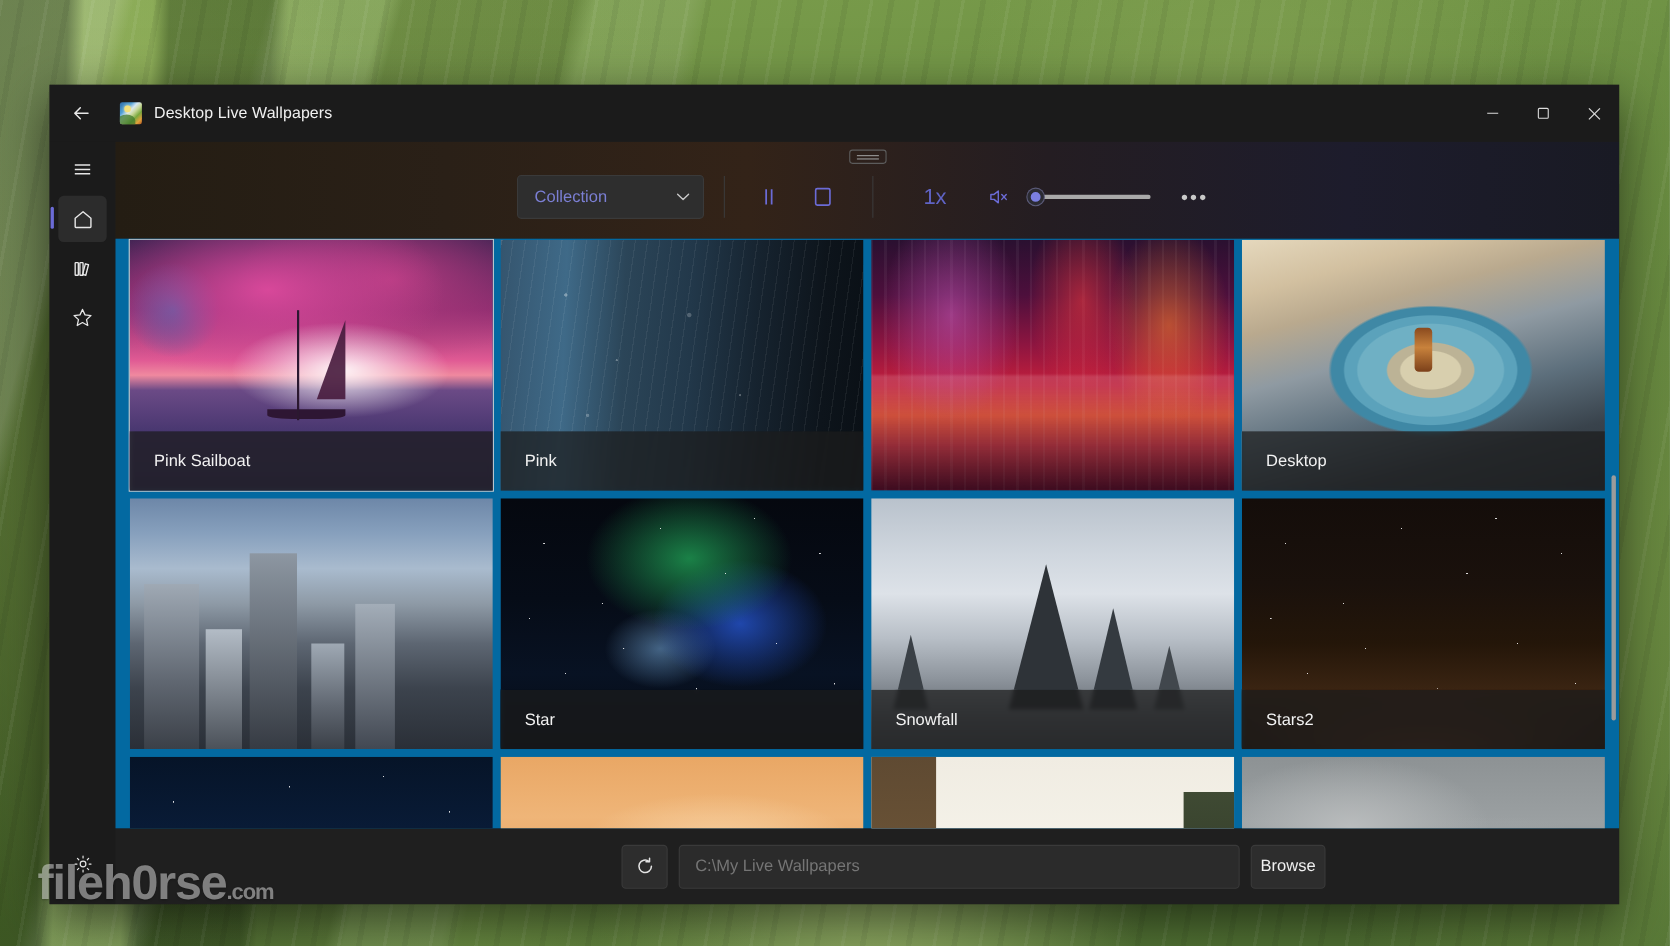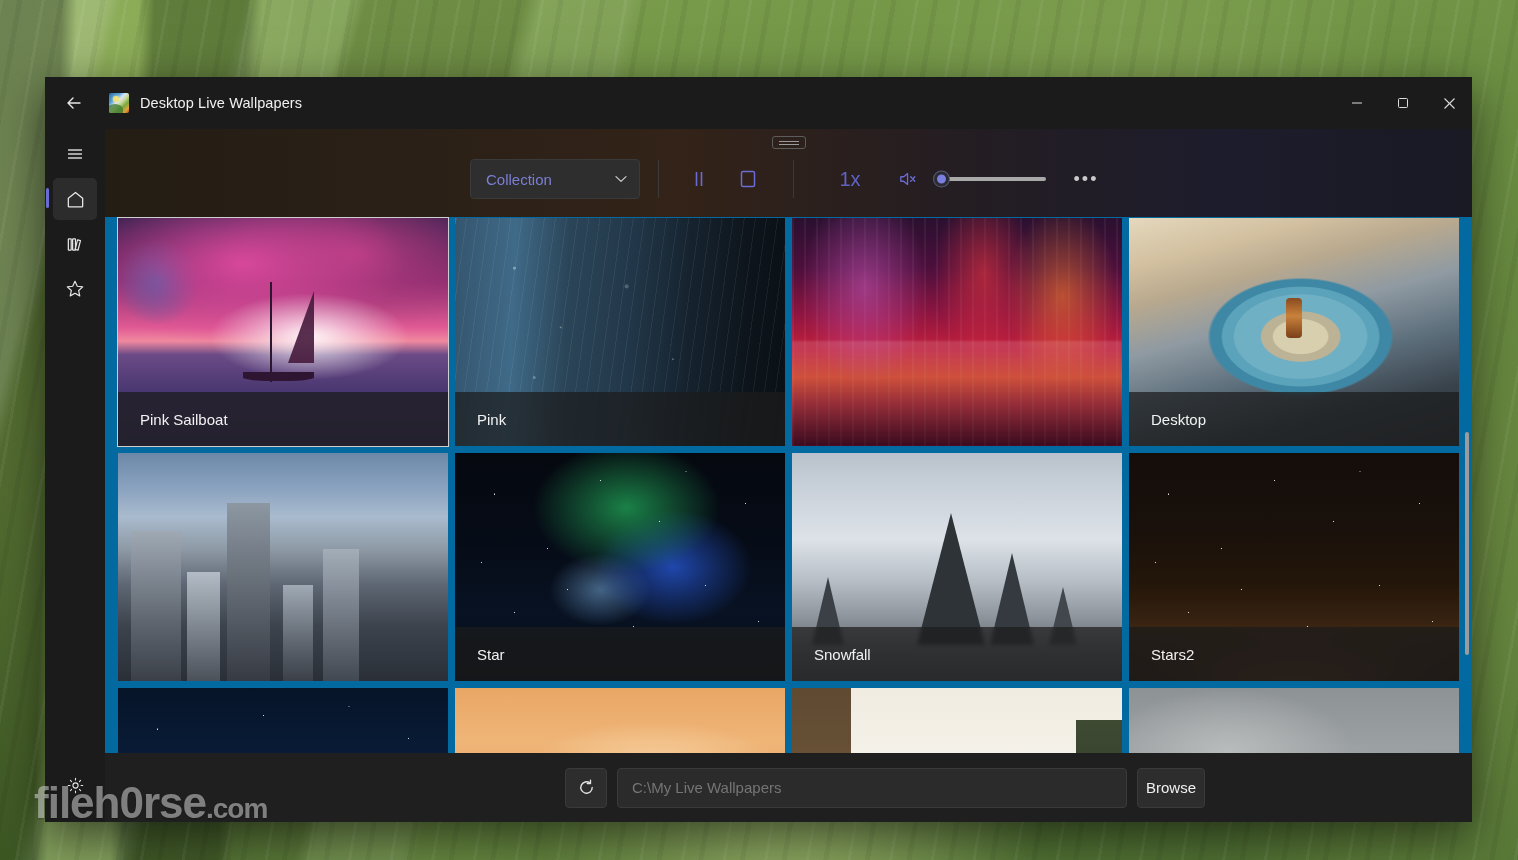--- a/index.html
+++ b/index.html
@@ -45,21 +45,21 @@
     position: absolute;
     left: 34px; bottom: 32px;
     font-size: 44px;
     font-weight: 700;
     letter-spacing: -1px;
     color: rgba(255,255,255,.45);
     text-shadow: 0 1px 2px rgba(0,0,0,.25);
     user-select: none;
     z-index: 40;
   }
-  #watermark .wm-tld { font-size: 28px; font-weight: 700; }
+  #watermark .wm-tld { font-size: 20px; font-weight: 700; }
 
   
   #app-window {
     position: absolute;
     left: 45px; top: 45px;
     width: 1427px; height: 745px;
     background: #1f1f1f;
     box-shadow: 0 14px 44px rgba(0,0,0,.58);
     display: flex; flex-direction: column;
     overflow: hidden;

